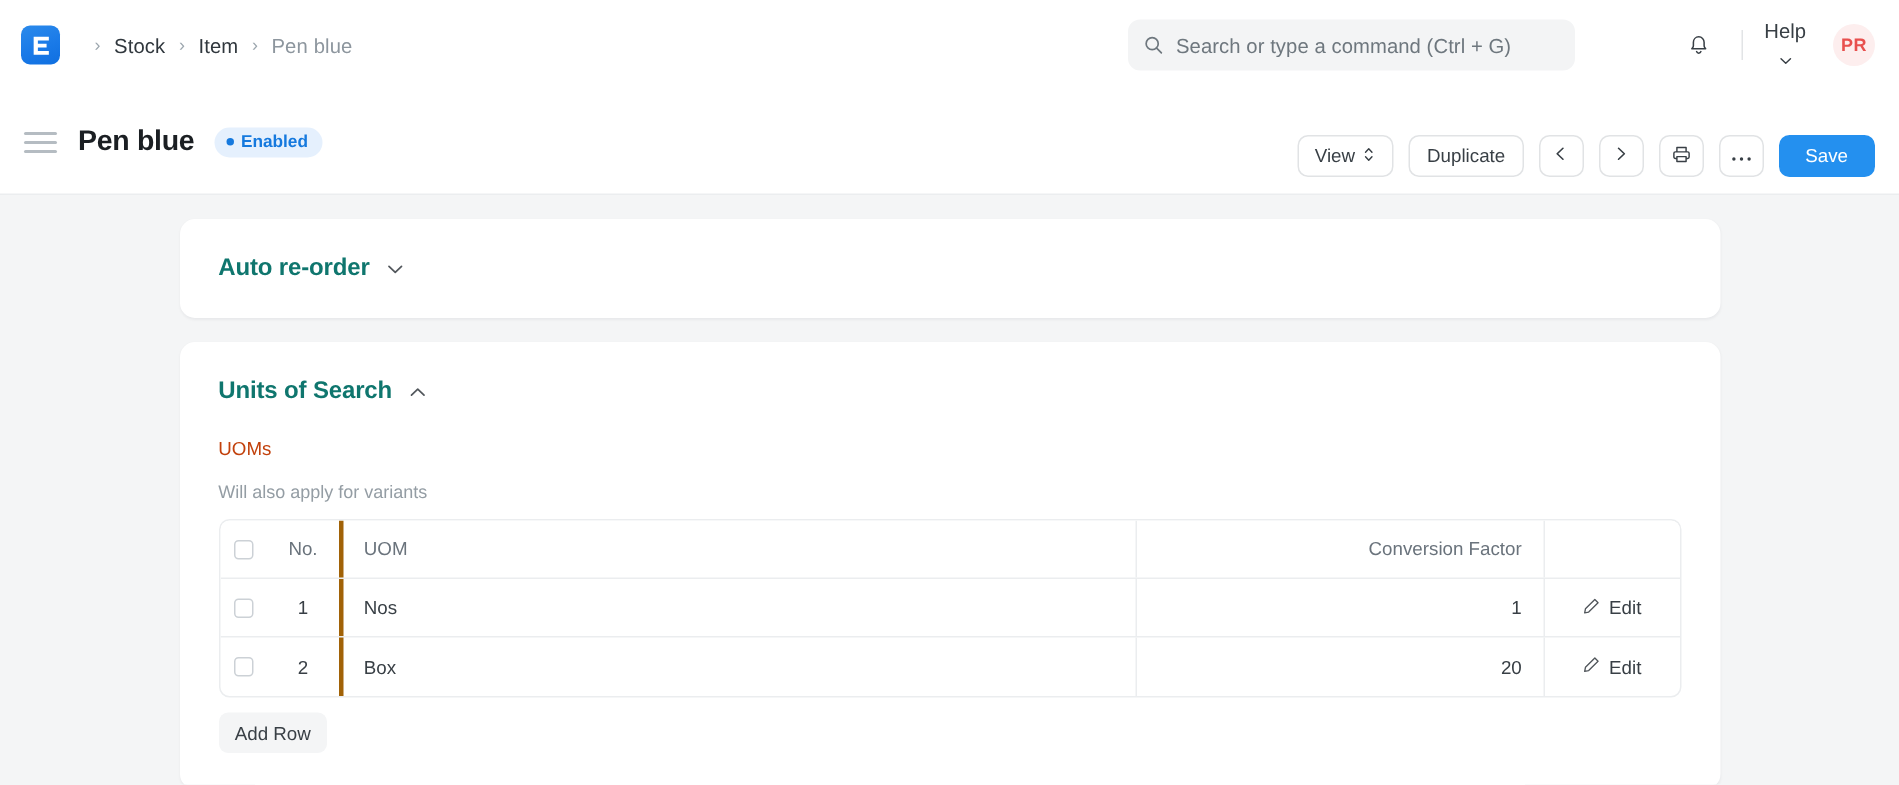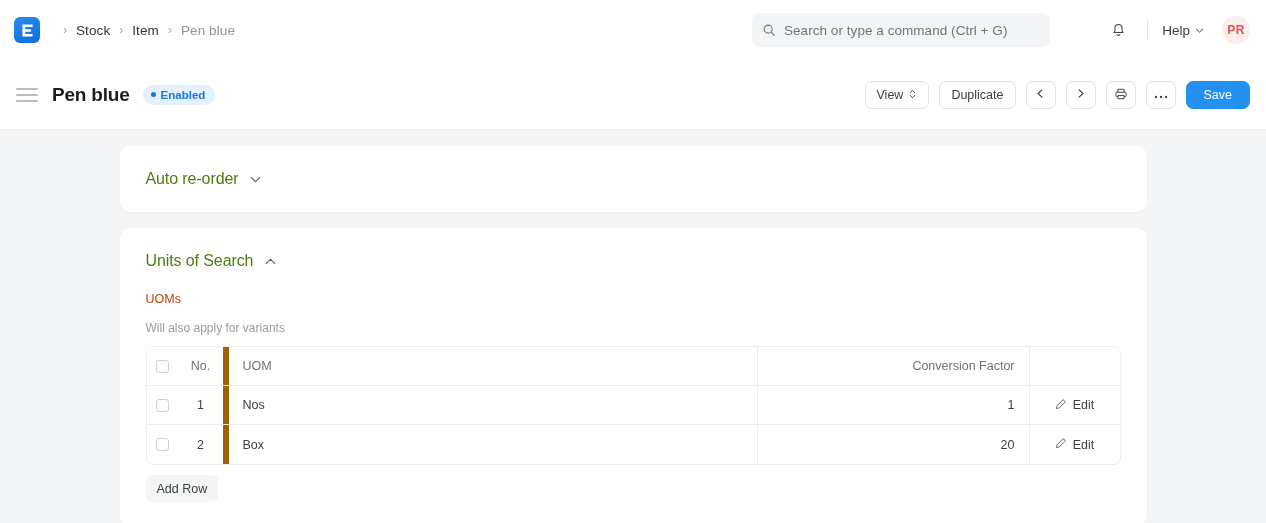--- a/index.html
+++ b/index.html
@@ -93,20 +93,21 @@
   .nav-divider {
     width: 1px; height: 20px;
     background: #e2e4e6;
     margin: 0 14px 0 14px;
   }
   .help-btn {
     display: flex; align-items: center; gap: 5px;
     font-size: 13.5px;
     color: #383f45;
     cursor: pointer;
+    flex-direction: column;
   }
   .avatar {
     width: 28px; height: 28px;
     border-radius: 50%;
     background: #fdeeee;
     color: #e8504e;
     font-size: 12px;
     font-weight: 600;
     letter-spacing: .3px;
     display: flex; align-items: center; justify-content: center;
@@ -159,21 +160,21 @@
   }
   .status-badge .dot {
     width: 5px; height: 5px;
     border-radius: 50%;
     background: #1579de;
     display: inline-block;
   }
 
   .head-actions {
     position: absolute;
-    right: 16px; top: 0; height: 70px;
+    right: 16px; top: 9px; height: 70px;
     display: flex; align-items: center; gap: 10px;
   }
   .btn {
     height: 28px;
     border: 1px solid #e1e3e5;
     background: #fff;
     border-radius: 7px;
     font-family: "Liberation Sans", sans-serif;
     font-size: 12.5px;
     color: #383f45;
@@ -209,22 +210,22 @@
   }
   .card-collapsed { padding: 24px 26px; }
   .section-head {
     display: flex;
     align-items: center;
     gap: 11px;
     cursor: pointer;
   }
   .section-title {
     font-size: 16px;
-    font-weight: 400;
-    color: #4d7c0f;
+    font-weight: 700;
+    color: #0f766e;
     letter-spacing: -0.1px;
   }
   .chev { display: flex; align-items: center; }
 
   .card-expanded { padding: 24px 26px 24px 26px; }
   .field-label {
     font-size: 12.5px;
     color: #c2410c;
     margin-top: 22px;
   }
@@ -257,21 +258,21 @@
     align-items: center;
     font-size: 12.5px;
     color: #383f45;
     padding: 0 10px;
   }
   .grid-head .cell { color: #6a737c; }
   .c-check { width: 32px; justify-content: center; padding: 0; }
   .c-no {
     width: 50px;
     justify-content: center;
-    border-right: 6px solid #a16207;
+    border-right: 3px solid #a16207;
   }
   .c-uom {
     flex: 1 1 auto;
     border-right: 1px solid #ebedef;
     padding-left: 14px;
   }
   .c-conv {
     width: 272px;
     justify-content: flex-end;
     border-right: 1px solid #ebedef;

